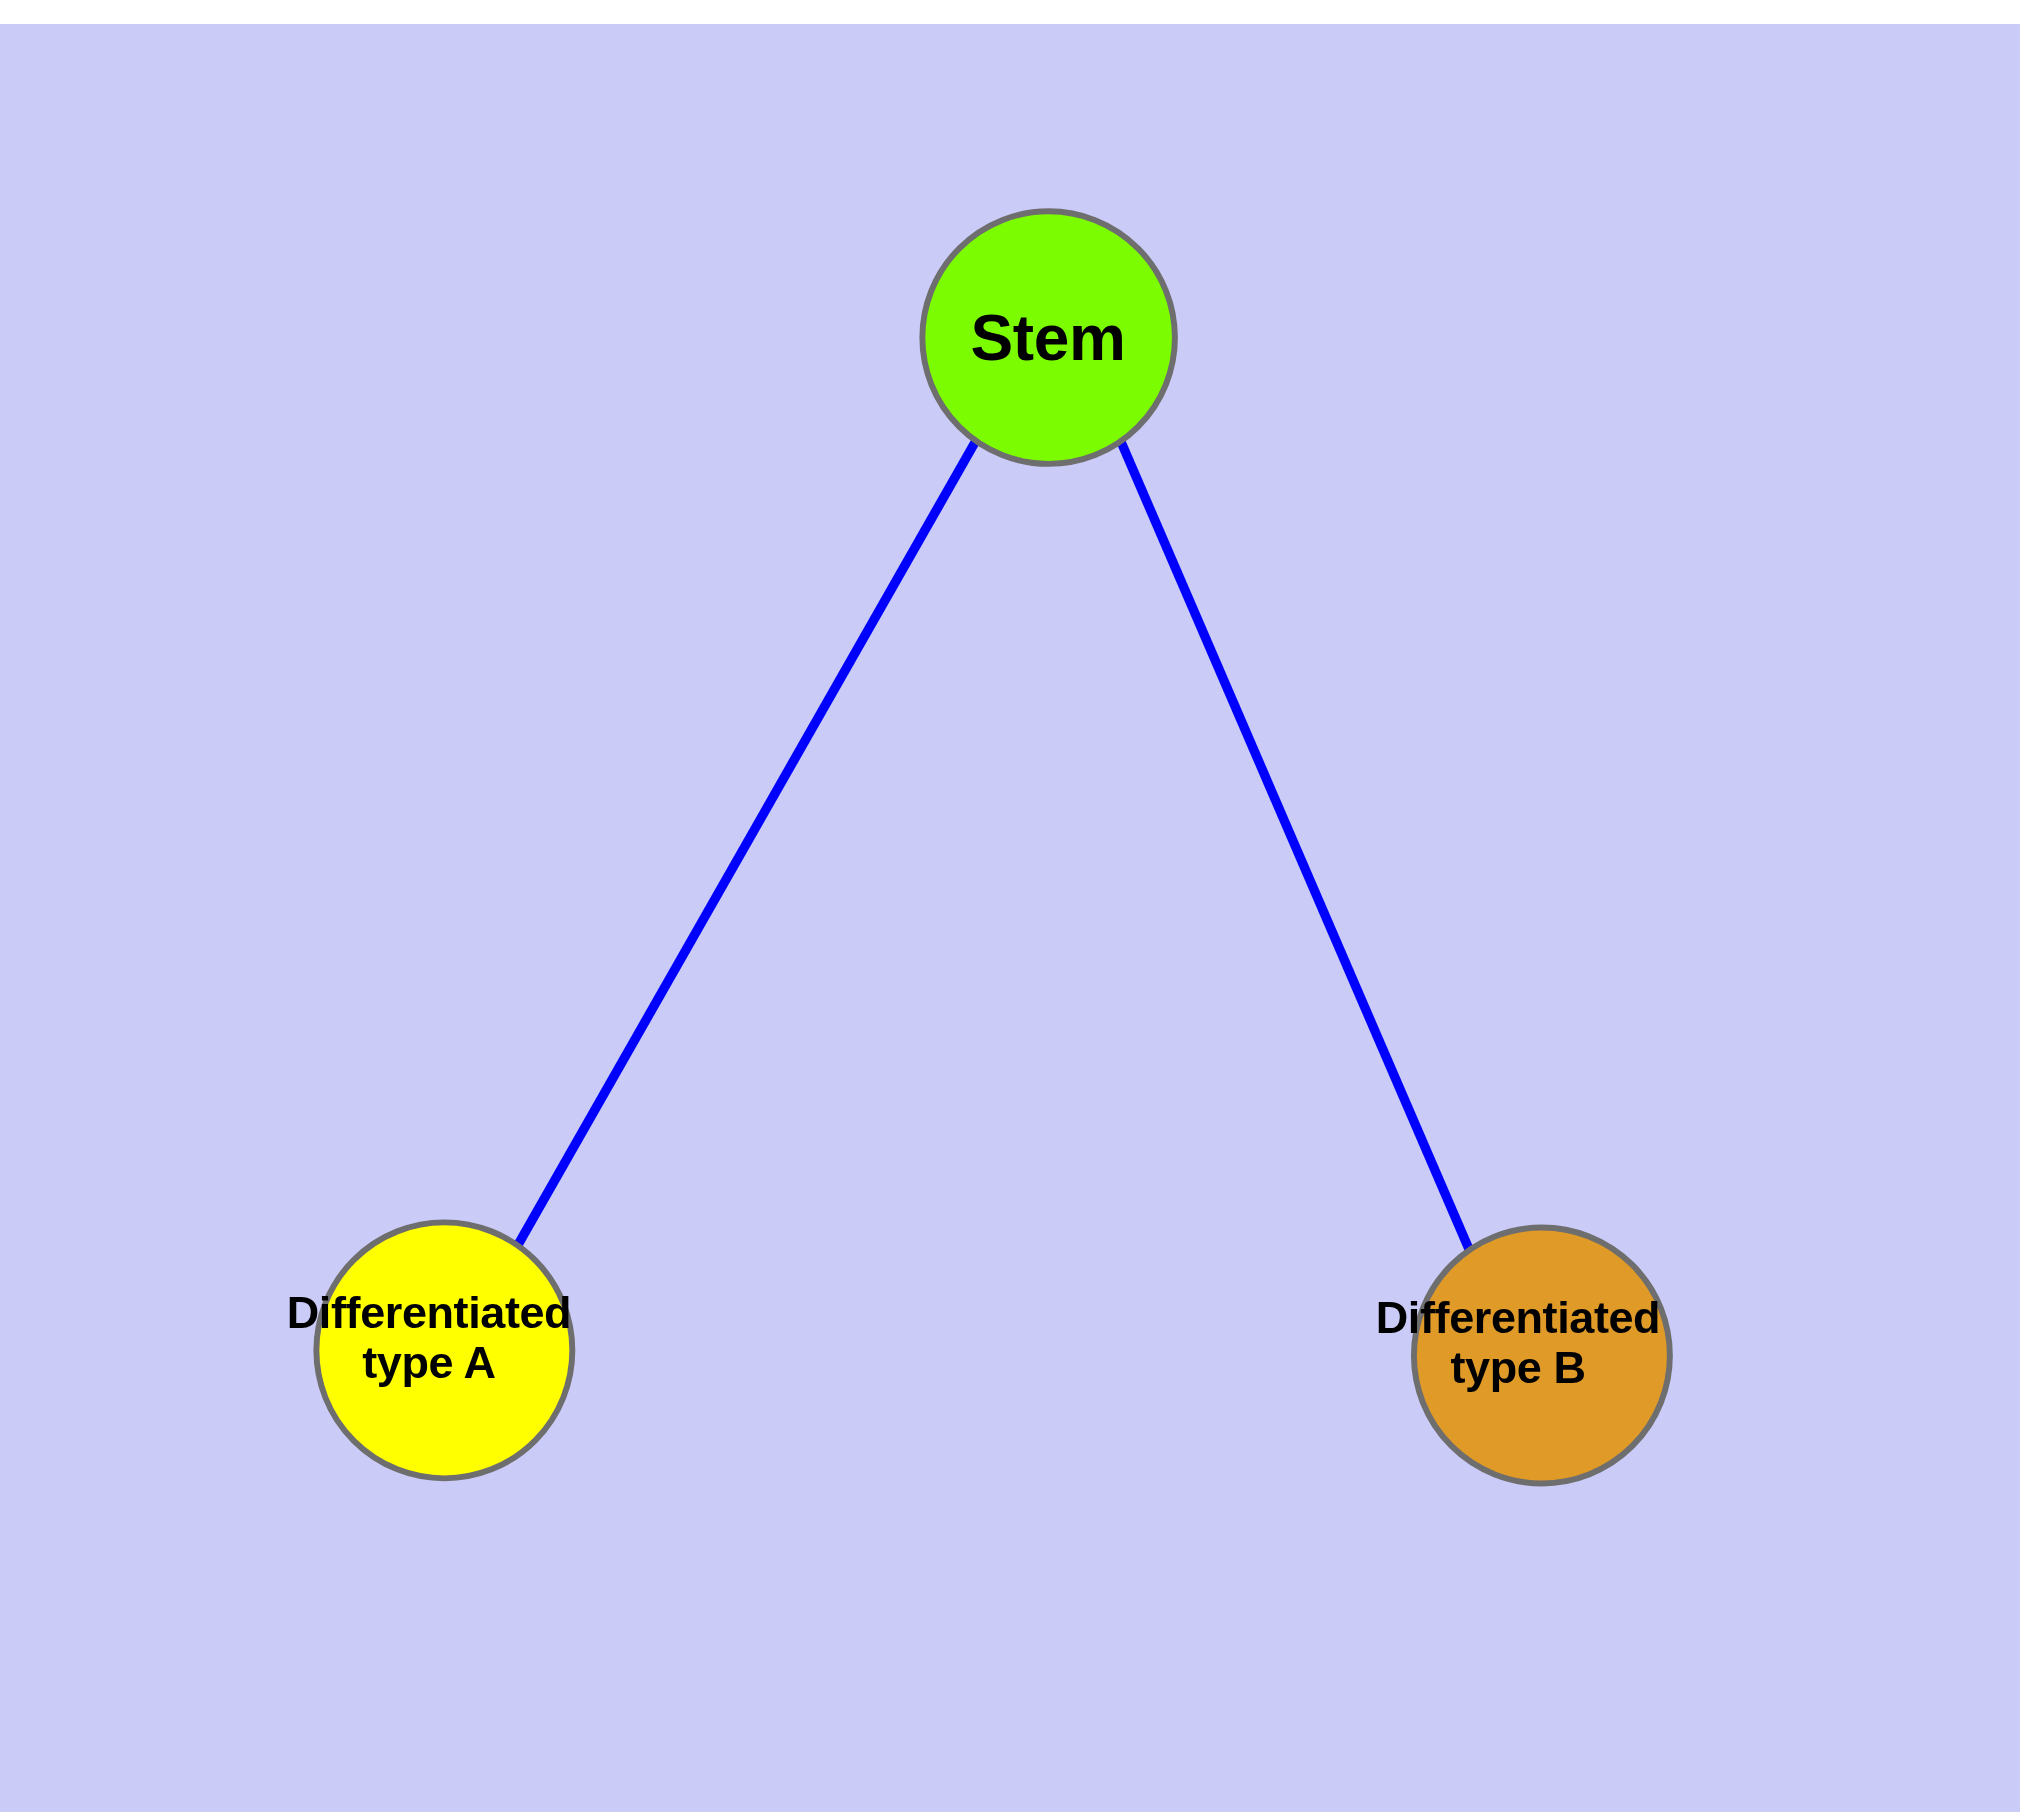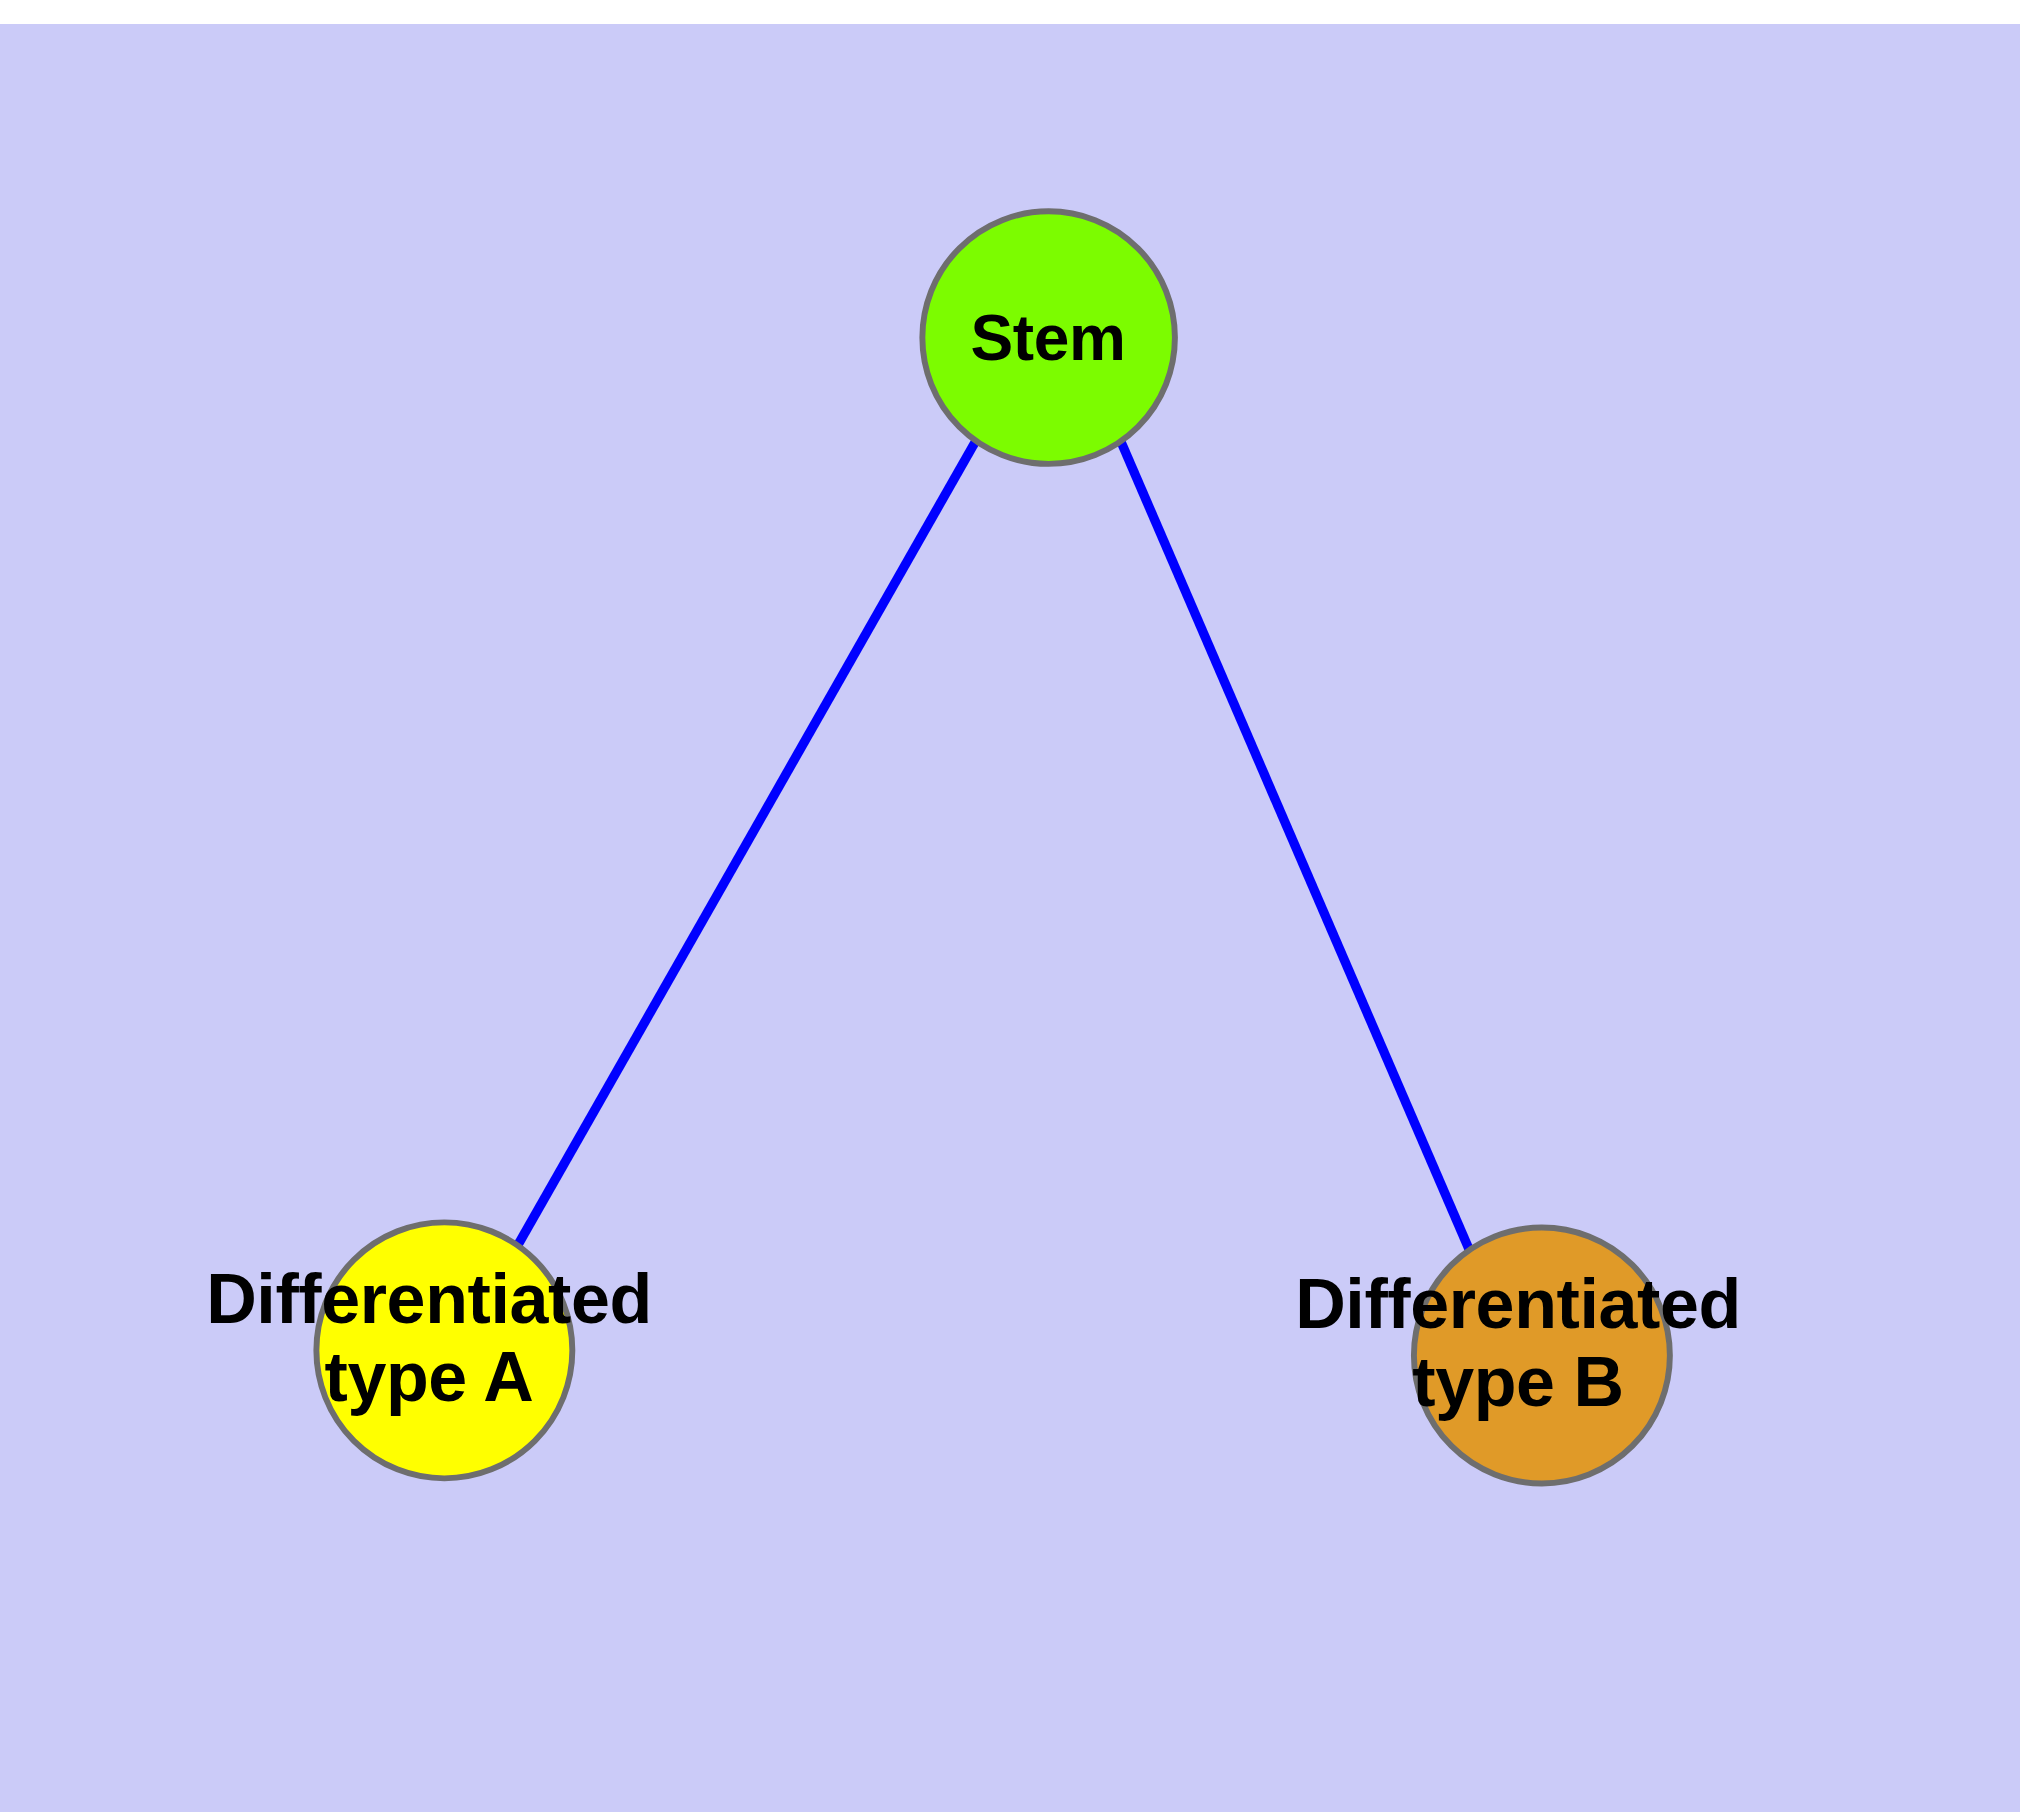--- a/index.html
+++ b/index.html
@@ -22,21 +22,21 @@
   #graph-svg {
     position: absolute;
     inset: 0;
     width: 2021px;
     height: 1812px;
   }
   .node-label {
     position: absolute;
     color: #000000;
     font-weight: bold;
-    font-size: 70px;
+    font-size: 45px;
     line-height: 1.12;
     text-align: center;
     white-space: pre;
     letter-spacing: -0.4px;
     transform: translate(-50%, -50%);
     pointer-events: none;
   }
   .node-label.root {
     font-size: 64px;
   }

